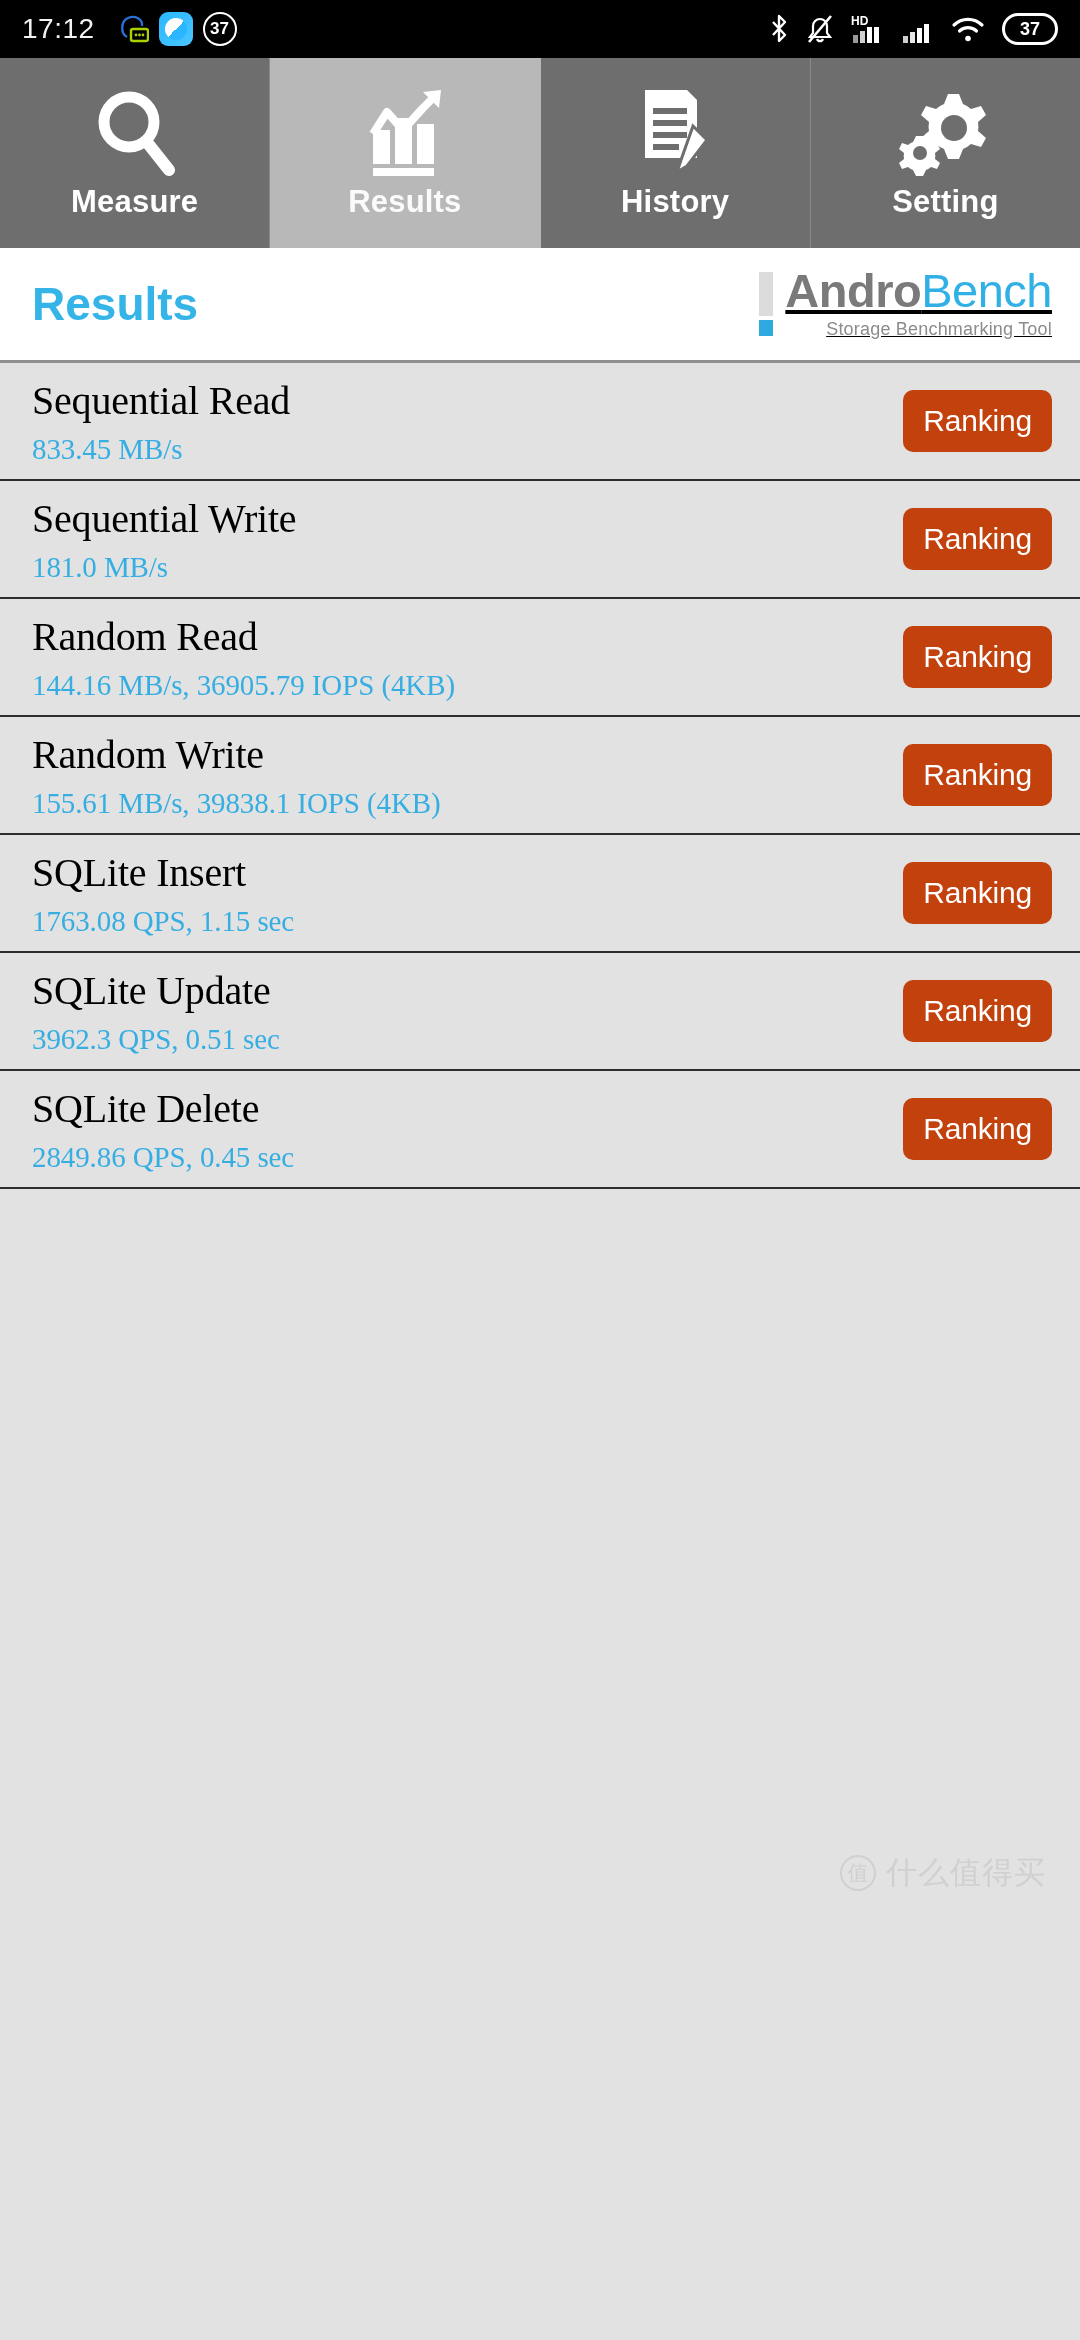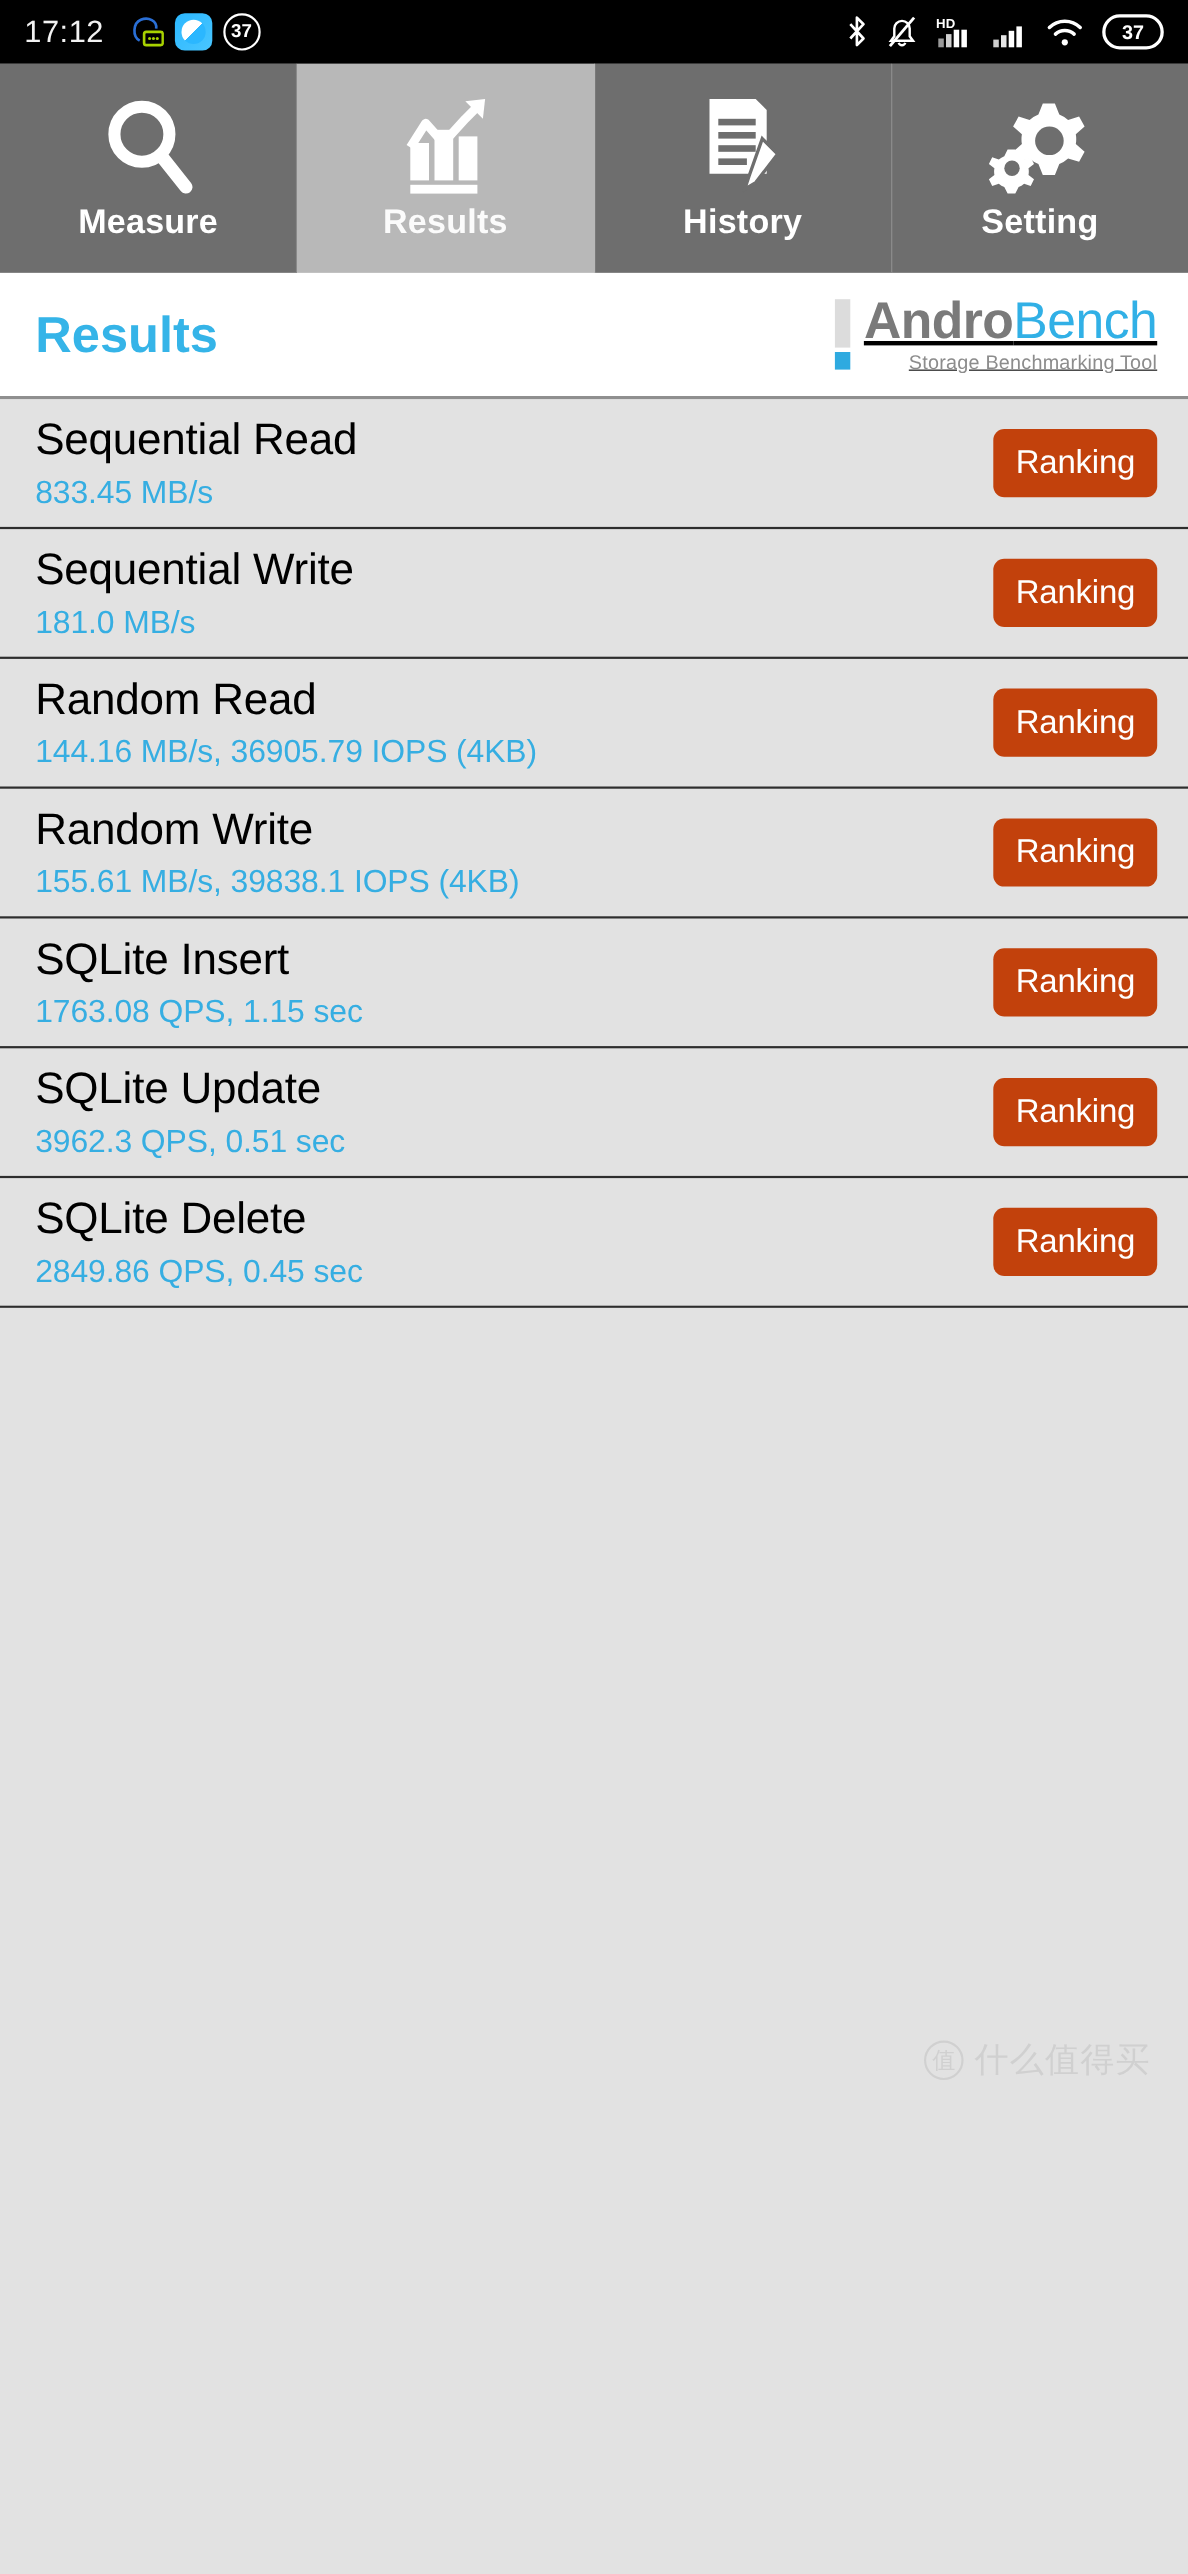--- a/index.html
+++ b/index.html
@@ -89,21 +89,21 @@
   }
 
   
   .list { background:#e2e2e2; }
   .row {
     height:118px;
     display:flex; align-items:center; justify-content:space-between;
     padding:0 28px 0 32px;
     border-bottom:2px solid #2d2d2d;
   }
-  .row-texts { display:flex; flex-direction:column; gap:9px; }
+  .row-texts { display:flex; flex-direction:column; gap:9px;font-family:Liberation Serif, serif; }
   .row-title { font-size:40px; color:#000; font-weight:400; letter-spacing:-.2px; }
   .row-value { font-size:29px; color:#36aee2; letter-spacing:-.1px; }
   .rank-btn {
     background:#c2410c; color:#fff;
     font-size:30px; font-weight:400;
     border-radius:10px; border:none;
     padding:14px 20px; min-width:128px;
     text-align:left; letter-spacing:-.2px;
   }
 

